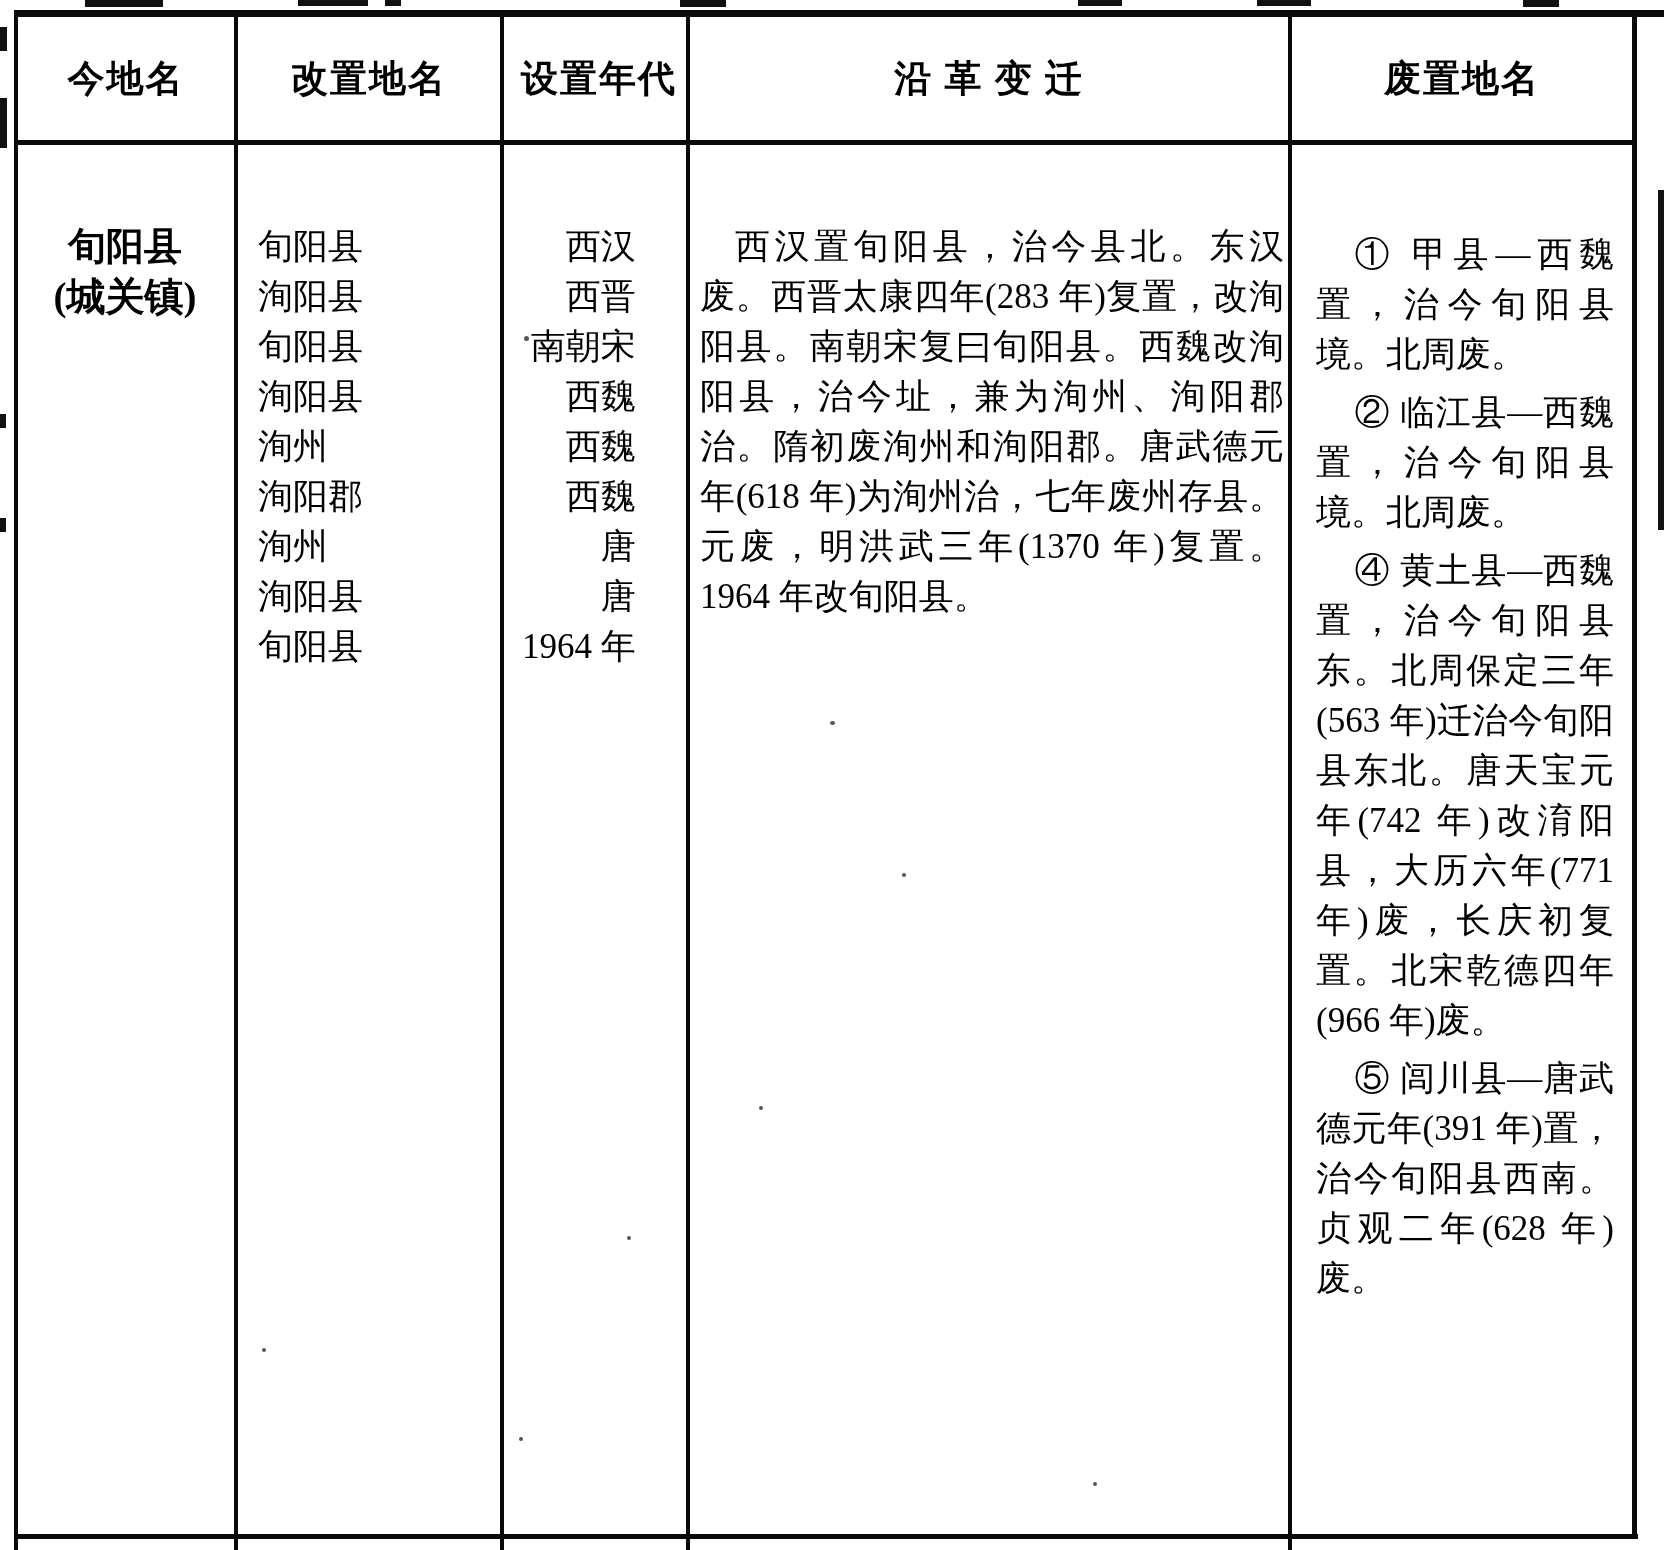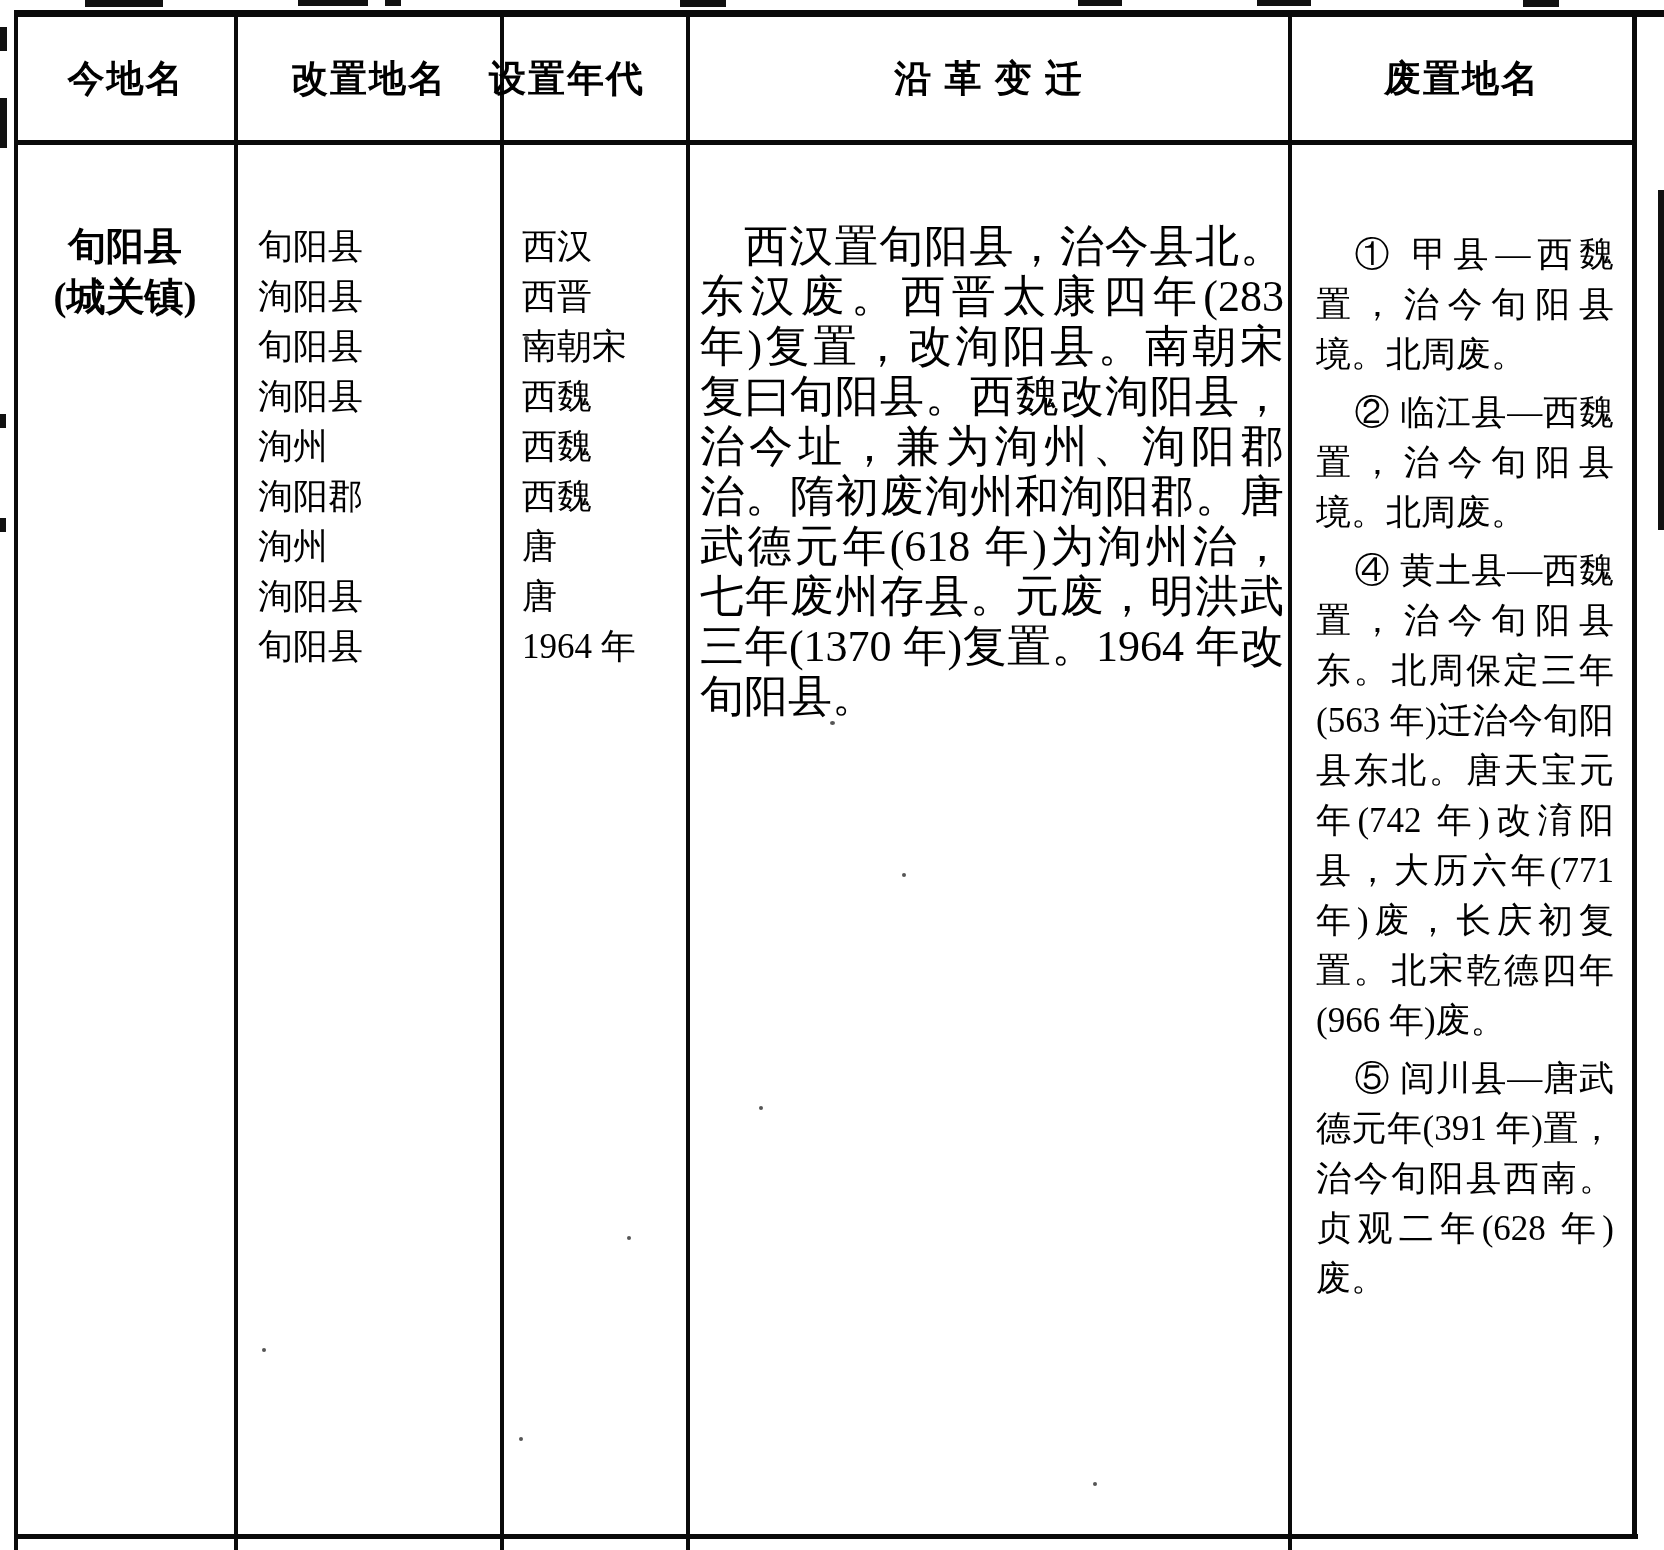--- a/index.html
+++ b/index.html
@@ -28,24 +28,24 @@
   
   .c1{
     position:absolute;left:26px;top:220px;width:198px;
     text-align:center;font-weight:800;
   }
   .c1 .nm{font-size:38px;line-height:52px;}
   .c1 .nt{font-size:39px;line-height:50px;white-space:nowrap;}
   .list{position:absolute;top:222px;font-size:35px;}
   .list div{line-height:50px;height:50px;white-space:nowrap;}
   .c2{left:258px;}
-  .c3{left:522px;}
+  .c3{left:522px;text-align:right;}
   .c4{
     position:absolute;left:700px;top:222px;width:584px;
-    font-size:44px;line-height:50px;
+    font-size:35px;line-height:50px;
     text-align:justify;text-justify:inter-character;
   }
   .c4 p{margin:0;text-indent:1em;}
   .c5{
     position:absolute;left:1308px;top:222px;width:314px;
     font-size:35px;line-height:50px;
     text-align:justify;text-justify:inter-character;
   }
   .c5 p{margin:8px;text-indent:1.1em;}
   
@@ -77,21 +77,21 @@
   <div class="hline bottom"></div>
   <div class="vline" style="left:14px;"></div>
   <div class="vline" style="left:234px;"></div>
   <div class="vline" style="left:500px;"></div>
   <div class="vline" style="left:686px;"></div>
   <div class="vline" style="left:1288px;"></div>
   <div class="vline" style="left:1632px;width:5px;bottom:13px;"></div>
 
   <div class="hcell" style="left:18px;width:216px;">今地名</div>
   <div class="hcell" style="left:238px;width:262px;">改置地名</div>
-  <div class="hcell" style="left:476px;width:182px;">设置年代</div>
+  <div class="hcell" style="left:508px;width:182px;">设置年代</div>
   <div class="hcell" style="left:1292px;width:340px;">废置地名</div>
   <div class="hcell" style="left:690px;width:598px;">沿 革 变 迁</div>
 
   <div class="c1">
     <div class="nm">旬阳县</div>
     <div class="nt">(城关镇)</div>
   </div>
 
   <div class="list c2">
     <div>旬阳县</div>

